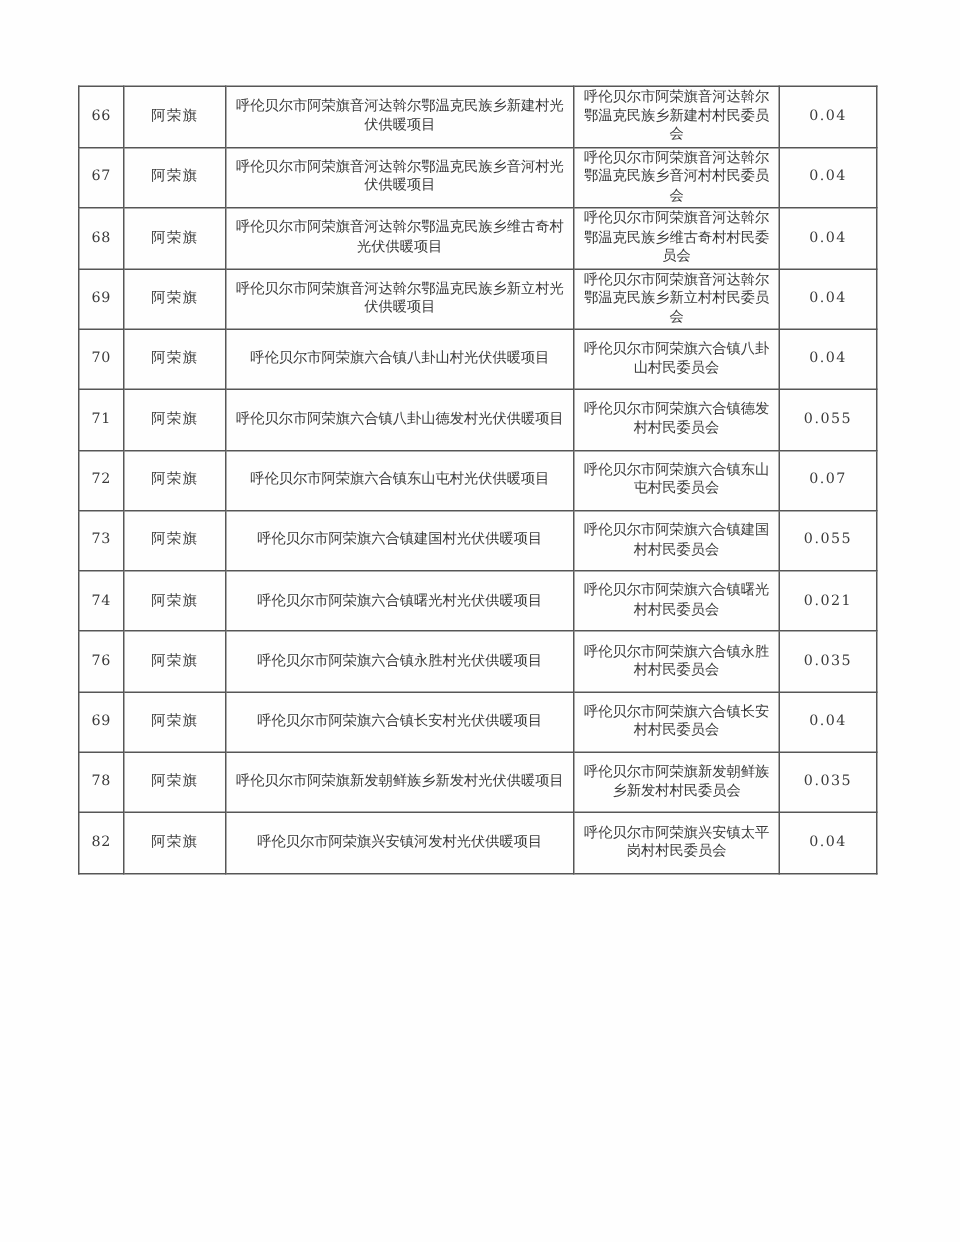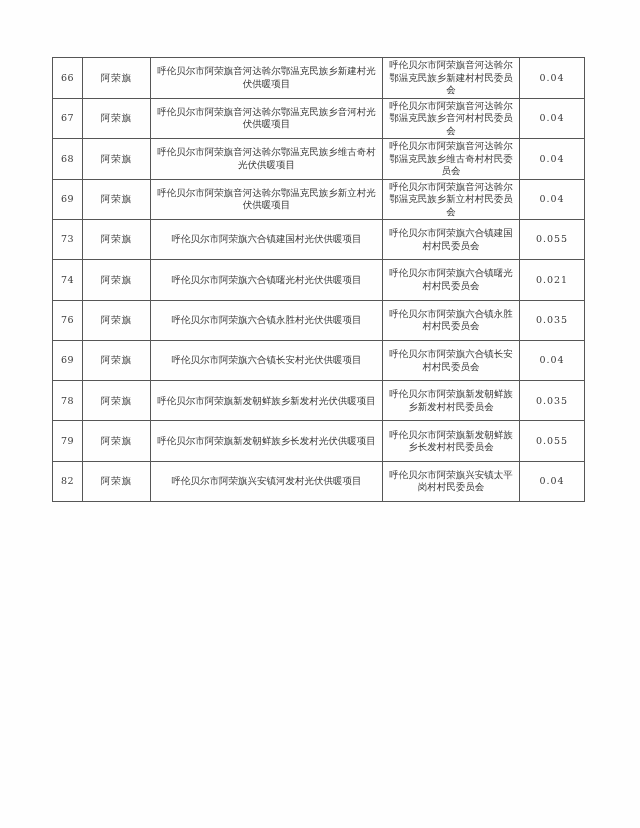--- a/index.html
+++ b/index.html
@@ -95,22 +95,43 @@
   </tr>
 
   <tr>
     <td class="c-no">69</td>
     <td class="c-region">阿荣旗</td>
     <td class="c-project">呼伦贝尔市阿荣旗音河达斡尔鄂温克民族乡新立村光伏供暖项目</td>
     <td class="c-committee">呼伦贝尔市阿荣旗音河达斡尔鄂温克民族乡新立村村民委员会</td>
     <td class="c-value">0.04</td>
   </tr>
 
+  <tr>
+    <td class="c-no">70</td>
+    <td class="c-region">阿荣旗</td>
+    <td class="c-project">呼伦贝尔市阿荣旗六合镇八卦山村光伏供暖项目</td>
+    <td class="c-committee">呼伦贝尔市阿荣旗六合镇八卦山村民委员会</td>
+    <td class="c-value">0.04</td>
+  </tr>
 
+  <tr>
+    <td class="c-no">71</td>
+    <td class="c-region">阿荣旗</td>
+    <td class="c-project">呼伦贝尔市阿荣旗六合镇八卦山德发村光伏供暖项目</td>
+    <td class="c-committee">呼伦贝尔市阿荣旗六合镇德发村村民委员会</td>
+    <td class="c-value">0.055</td>
+  </tr>
 
+  <tr>
+    <td class="c-no">72</td>
+    <td class="c-region">阿荣旗</td>
+    <td class="c-project">呼伦贝尔市阿荣旗六合镇东山屯村光伏供暖项目</td>
+    <td class="c-committee">呼伦贝尔市阿荣旗六合镇东山屯村民委员会</td>
+    <td class="c-value">0.07</td>
+  </tr>
 
   <tr>
     <td class="c-no">73</td>
     <td class="c-region">阿荣旗</td>
     <td class="c-project">呼伦贝尔市阿荣旗六合镇建国村光伏供暖项目</td>
     <td class="c-committee">呼伦贝尔市阿荣旗六合镇建国村村民委员会</td>
     <td class="c-value">0.055</td>
   </tr>
 
   <tr>
@@ -139,27 +160,20 @@
   </tr>
 
   <tr>
     <td class="c-no">78</td>
     <td class="c-region">阿荣旗</td>
     <td class="c-project">呼伦贝尔市阿荣旗新发朝鲜族乡新发村光伏供暖项目</td>
     <td class="c-committee">呼伦贝尔市阿荣旗新发朝鲜族乡新发村村民委员会</td>
     <td class="c-value">0.035</td>
   </tr>
 
-  <tr>
-    <td class="c-no">79</td>
-    <td class="c-region">阿荣旗</td>
-    <td class="c-project">呼伦贝尔市阿荣旗新发朝鲜族乡长发村光伏供暖项目</td>
-    <td class="c-committee">呼伦贝尔市阿荣旗新发朝鲜族乡长发村村民委员会</td>
-    <td class="c-value">0.055</td>
-  </tr>
 
 
 
   <tr>
     <td class="c-no">82</td>
     <td class="c-region">阿荣旗</td>
     <td class="c-project">呼伦贝尔市阿荣旗兴安镇河发村光伏供暖项目</td>
     <td class="c-committee">呼伦贝尔市阿荣旗兴安镇太平岗村村民委员会</td>
     <td class="c-value">0.04</td>
   </tr>

